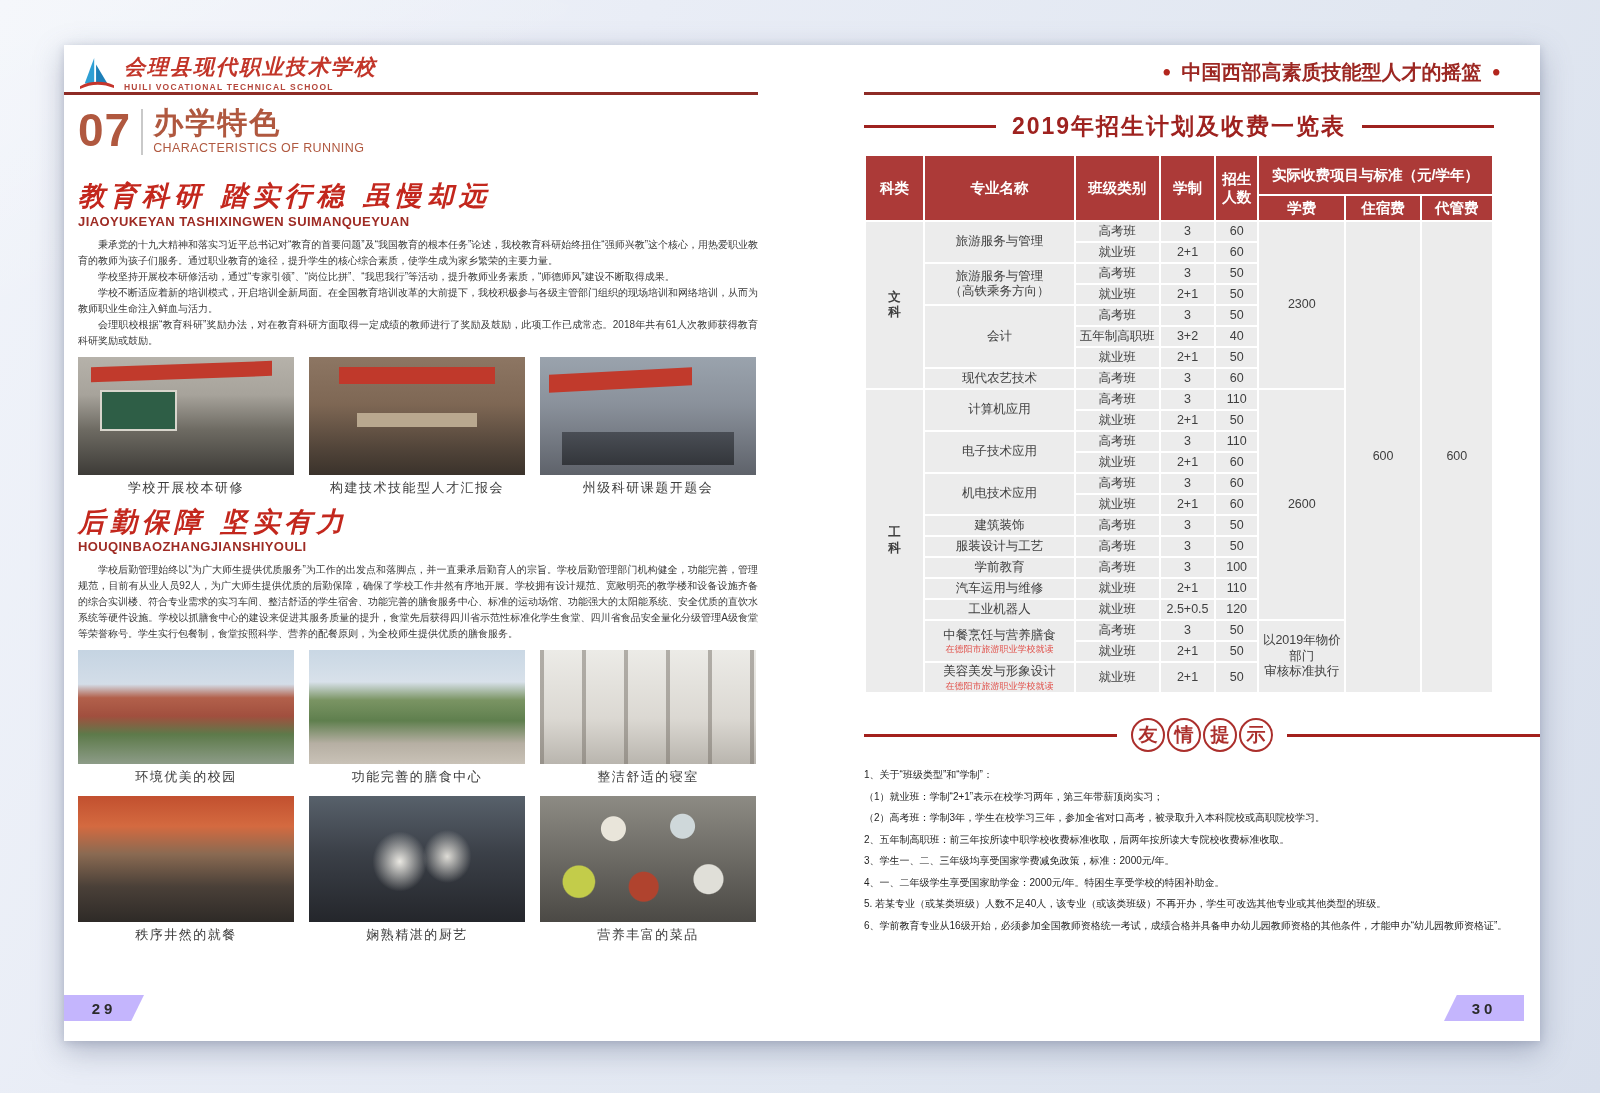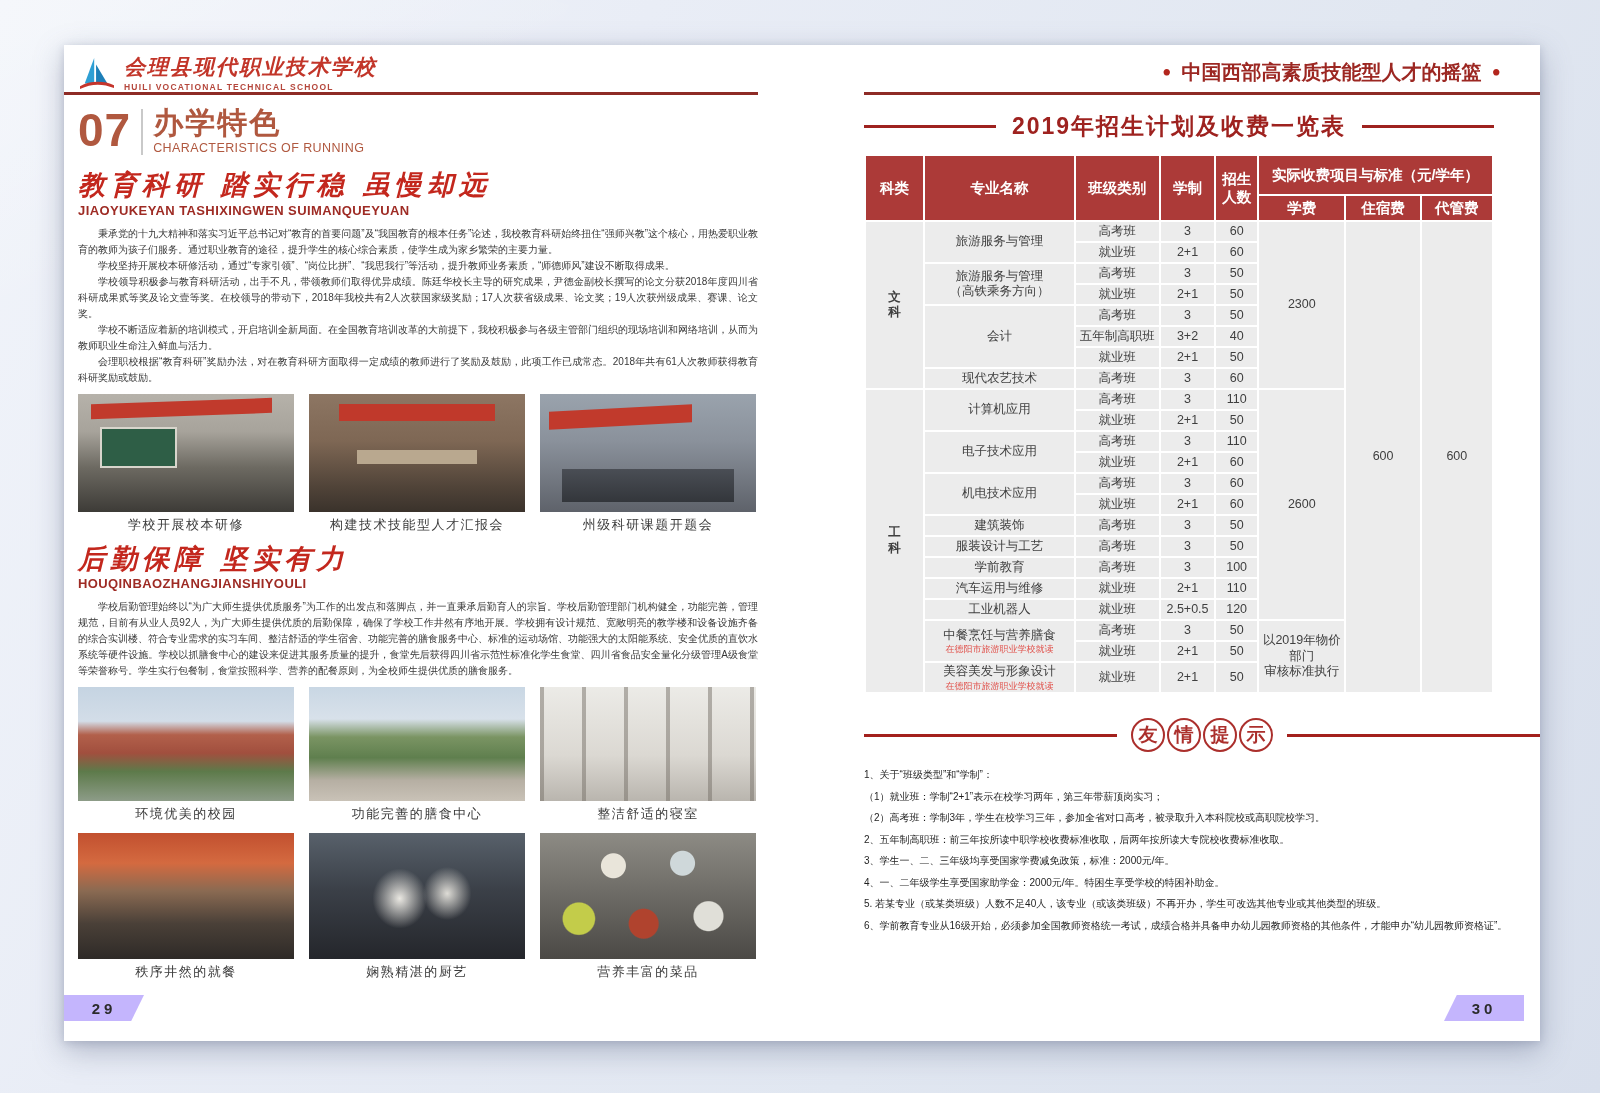--- a/index.html
+++ b/index.html
@@ -20,21 +20,21 @@
   .logo-text-en { font-size:8.5px; color:#b5473c; font-weight:bold; letter-spacing:1.2px; margin-top:1px; }
   .rule { position:absolute; height:2.5px; background:#8e2b26; top:47px; }
   .rule-left { left:0; width:694px; }
   .rule-right { left:800px; width:676px; }
   .slogan { position:absolute; top:14px; right:38px; display:flex; align-items:center; gap:9px;
            font-family:"DejaVu Serif","Liberation Serif",serif; font-size:20px; font-weight:bold; color:#9c2722; }
   .slogan .dot { color:#b3261d; font-size:18px; }
 
   
   .col-left { position:absolute; left:14px; top:62px; width:680px; }
-  .section-head { display:flex; align-items:flex-start; margin-bottom:15px; }
+  .section-head { display:flex; align-items:flex-start; margin-bottom:26px; }
   .sec-num { font-size:46px; font-weight:bold; color:#b0583f; line-height:1; letter-spacing:1px; }
   .sec-div { width:2px; height:46px; background:#c9c9c9; margin:2px 10px 0 10px; }
   .sec-title-cn { font-size:30px; font-weight:bold; color:#b0583f; line-height:1.05; letter-spacing:2px; }
   .sec-title-en { font-size:12.5px; color:#b0583f; letter-spacing:.4px; margin-top:2px; }
   .callig { font-family:"DejaVu Serif","Liberation Serif",serif; font-style:italic; font-weight:bold;
            font-size:27px; color:#c3271d; letter-spacing:5px; line-height:1.1; }
   .pinyin { font-size:13px; font-weight:bold; color:#9e2b24; letter-spacing:.4px; margin:3px 0 8px 0; }
   .body-p { font-size:10px; line-height:16px; color:#383838; text-align:justify; text-indent:2em; }
   .photo-row { display:flex; gap:15px; margin:8px 0 10px 0; }
   .photo-row figure { width:216px; }
@@ -133,21 +133,20 @@
           <div class="sec-title-cn">办学特色</div>
           <div class="sec-title-en">CHARACTERISTICS OF RUNNING</div>
         </div>
       </div>
 
       <div class="callig">教育科研  踏实行稳  虽慢却远</div>
       <div class="pinyin">JIAOYUKEYAN TASHIXINGWEN SUIMANQUEYUAN</div>
       <div>
           <p class="body-p">秉承党的十九大精神和落实习近平总书记对“教育的首要问题”及“我国教育的根本任务”论述，我校教育科研始终扭住“强师兴教”这个核心，用热爱职业教育的教师为孩子们服务。通过职业教育的途径，提升学生的核心综合素质，使学生成为家乡繁荣的主要力量。</p>
           <p class="body-p">学校坚持开展校本研修活动，通过“专家引领”、“岗位比拼”、“我思我行”等活动，提升教师业务素质，“师德师风”建设不断取得成果。</p>
-          <p class="body-p">学校领导积极参与教育科研活动，出手不凡，带领教师们取得优异成绩。陈廷华校长主导的研究成果，尹德金副校长撰写的论文分获2018年度四川省科研成果贰等奖及论文壹等奖。在校领导的带动下，2018年我校共有2人次获国家级奖励；17人次获省级成果、论文奖；19人次获州级成果、赛课、论文奖。</p>
           <p class="body-p">学校不断适应着新的培训模式，开启培训全新局面。在全国教育培训改革的大前提下，我校积极参与各级主管部门组织的现场培训和网络培训，从而为教师职业生命注入鲜血与活力。</p>
           <p class="body-p">会理职校根据“教育科研”奖励办法，对在教育科研方面取得一定成绩的教师进行了奖励及鼓励，此项工作已成常态。2018年共有61人次教师获得教育科研奖励或鼓励。</p>
         </div>
 
       <div class="photo-row">
         <figure>
           <div class="photo pc1"></div>
           <figcaption>学校开展校本研修</figcaption>
         </figure>
         <figure>

